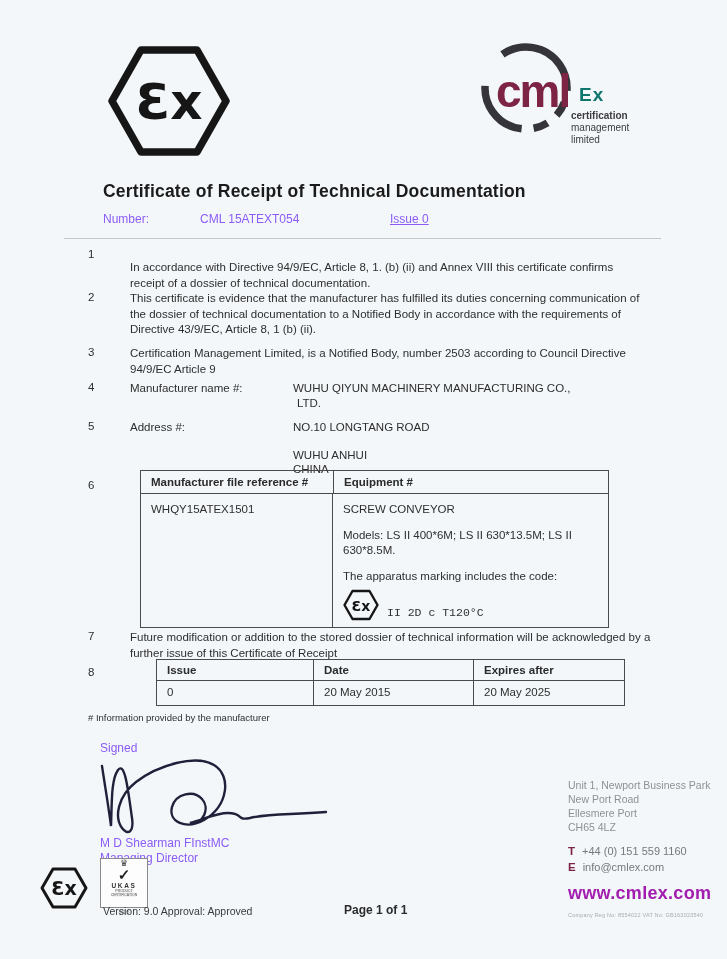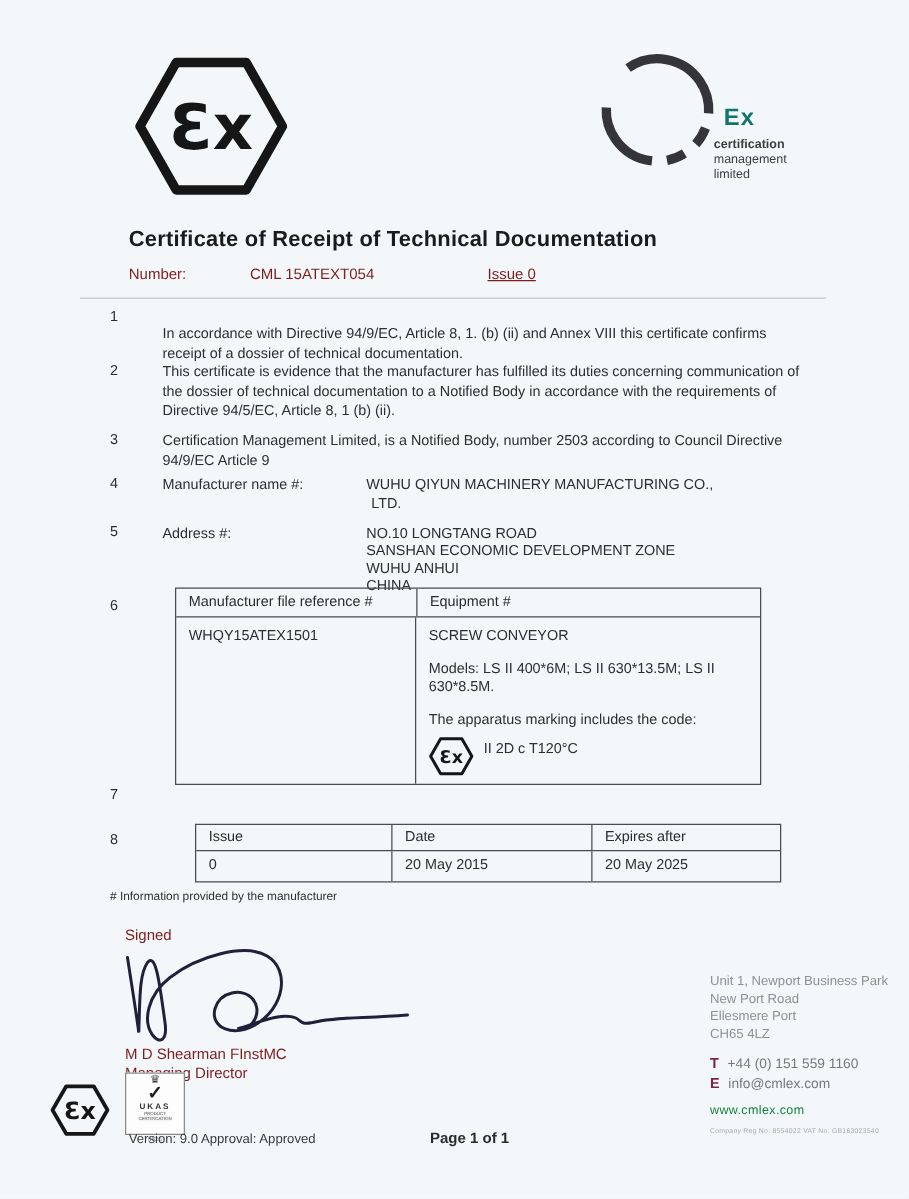--- a/index.html
+++ b/index.html
@@ -3,30 +3,30 @@
 <meta charset="utf-8">
 <style>
   html,body{margin:0;padding:0;}
   body{width:727px;height:959px;background:#e9edf0;}
   .page{position:relative;width:727px;height:959px;background:#f3f7fa;
         font-family:"Liberation Sans",sans-serif;color:#2b2b2b;overflow:hidden;}
   .abs{position:absolute;}
   .t{font-size:11.5px;line-height:15.5px;color:#2e2e2e;}
   .num{font-size:11.5px;color:#2e2e2e;}
   .title{font-size:17.5px;font-weight:bold;color:#1b1b1b;letter-spacing:.2px;}
-  .meta{font-size:12px;color:#7f1d1d;}
+  .meta{font-size:12px;color:#8b5cf6;}
   .rule{height:1px;background:#c2c8cd;}
   .tbl{border:1.4px solid #4b4b4b;background:transparent;}
-  .tbl .hd{font-weight:normal;font-size:11.5px;}
+  .tbl .hd{font-weight:bold;font-size:11.5px;}
   .cell{padding:5px 10px;box-sizing:border-box;}
   .maroon{color:#7d2344;}
   .contact-line{font-size:10.5px;line-height:14px;color:#8f9094;}
   .contact-row{font-size:11px;color:#77787c;}
   .contact-row b{color:#7d2344;font-size:11.5px;margin-right:7px;}
-  .site{font-size:10px;font-weight:normal;color:#15803d;letter-spacing:.3px;}
+  .site{font-size:18px;font-weight:bold;color:#a21caf;letter-spacing:.3px;}
   .tiny{font-size:5.5px;color:#a9abae;letter-spacing:.2px;}
   .cml-word{font-size:46px;font-weight:bold;color:#7d2344;letter-spacing:-2px;line-height:1;}
   .cml-ex{font-size:19px;font-weight:600;color:#0f766e;letter-spacing:1px;}
   .cml-tag{font-size:10px;line-height:12px;color:#3c3c40;}
   .hexa-txt{font-family:"DejaVu Sans",sans-serif;font-weight:bold;}
   .ukas-box{width:46px;height:48px;border:1px solid #8a8a8a;background:#fdfdfd;
             display:flex;flex-direction:column;align-items:center;justify-content:flex-start;}
   .ukas-crown{font-size:9px;line-height:9px;color:#3a3a3a;}
   .ukas-check{font-size:15px;line-height:13px;font-weight:bold;color:#1e1e1e;}
   .ukas-name{font-size:6.5px;font-weight:bold;letter-spacing:1.6px;color:#333;margin-top:1px;}
@@ -45,78 +45,79 @@
     <svg width="122" height="112" viewBox="0 0 122 112">
       <polygon points="4,56 33,5 89,5 118,56 89,107 33,107" fill="none" stroke="#161616" stroke-width="7.5" stroke-linejoin="round"></polygon>
       <text x="61" y="74" text-anchor="middle" class="hexa-txt" font-size="50" fill="#161616">Ɛx</text>
     </svg>
   </div>
 
   <div class="abs" style="left:478px;top:38px;width:180px;height:110px;">
     <svg class="abs" style="left:0;top:2px;" width="96" height="96" viewBox="0 0 96 96">
       <circle cx="48" cy="48" r="41" fill="none" stroke="#34343a" stroke-width="7.5" stroke-dasharray="92 12 15 12 15 12 62 38" transform="rotate(-125 48 48)"></circle>
     </svg>
+    <div class="abs cml-word" style="left:18px;top:30px;">cml</div>
     <div class="abs cml-ex" style="left:101px;top:46px;">Ex</div>
     <div class="abs cml-tag maroon" style="left:93px;top:72px;font-weight:bold;">certification</div>
     <div class="abs cml-tag" style="left:93px;top:84px;">management</div>
     <div class="abs cml-tag" style="left:93px;top:96px;">limited</div>
   </div>
 
   <div class="abs title" style="left:103px;top:181px;">Certificate of Receipt of Technical Documentation</div>
 
   <div class="abs meta" style="left:103px;top:212px;">Number:</div>
   <div class="abs meta" style="left:200px;top:212px;">CML 15ATEXT054</div>
   <div class="abs meta" style="left:390px;top:212px;text-decoration:underline;">Issue 0</div>
   <div class="abs rule" style="left:64px;top:238px;width:597px;"></div>
 
   <div class="abs num" style="left:88px;top:248px;">1</div>
   <div class="abs t" style="left:130px;top:260px;width:505px;">In accordance with Directive 94/9/EC, Article 8, 1. (b) (ii) and Annex VIII this certificate confirms receipt of a dossier of technical documentation.</div>
 
   <div class="abs num" style="left:88px;top:291px;">2</div>
-  <div class="abs t" style="left:130px;top:291px;width:520px;">This certificate is evidence that the manufacturer has fulfilled its duties concerning communication of the dossier of technical documentation to a Notified Body in accordance with the requirements of Directive 94/5/EC, Article 8, 1 (b) (ii).</div>
+  <div class="abs t" style="left:130px;top:291px;width:520px;">This certificate is evidence that the manufacturer has fulfilled its duties concerning communication of the dossier of technical documentation to a Notified Body in accordance with the requirements of Directive 43/9/EC, Article 8, 1 (b) (ii).</div>
 
   <div class="abs num" style="left:88px;top:346px;">3</div>
   <div class="abs t" style="left:130px;top:346px;width:505px;">Certification Management Limited, is a Notified Body, number 2503 according to Council Directive 94/9/EC Article 9</div>
 
   <div class="abs num" style="left:88px;top:381px;">4</div>
   <div class="abs t" style="left:130px;top:381px;text-align:right;">Manufacturer name #:</div>
   <div class="abs t" style="left:293px;top:381px;">WUHU QIYUN MACHINERY MANUFACTURING CO.,</div>
   <div class="abs t" style="left:297px;top:396px;">LTD.</div>
 
   <div class="abs num" style="left:88px;top:420px;">5</div>
   <div class="abs t" style="left:130px;top:420px;">Address #:</div>
   <div class="abs t" style="left:293px;top:420px;">NO.10 LONGTANG ROAD</div>
-  <div class="abs t" style="left:293px;top:434px;">SANSHAN ECONOMIC DEVELOPMENT ZONE</div>
   <div class="abs t" style="left:293px;top:448px;">WUHU ANHUI</div>
   <div class="abs t" style="left:293px;top:462px;">CHINA</div>
 
   <div class="abs num" style="left:88px;top:479px;">6</div>
   <div class="abs tbl" style="left:140px;top:470px;width:467px;">
     <div style="display:flex;border-bottom:1.4px solid #4b4b4b;">
       <div class="cell hd" style="width:193px;border-right:1.4px solid #4b4b4b;">Manufacturer file reference #</div>
       <div class="cell hd" style="flex:1;">Equipment #</div>
     </div>
     <div style="display:flex;min-height:125px;">
       <div class="cell t" style="width:193px;border-right:1.4px solid #4b4b4b;padding-top:8px;">WHQY15ATEX1501</div>
       <div style="flex:1;padding:8px 10px 6px 10px;box-sizing:border-box;">
         <div class="t">SCREW CONVEYOR</div>
         <div class="t" style="margin-top:10px;width:255px;">Models: LS II 400*6M; LS II 630*13.5M; LS II 630*8.5M.</div>
         <div class="t" style="margin-top:10px;">The apparatus marking includes the code:</div>
         <div style="display:flex;align-items:flex-end;margin-top:5px;">
           <svg width="36" height="32" viewBox="0 0 36 32">
             <polygon points="1.5,16 9.5,2 26.5,2 34.5,16 26.5,30 9.5,30" fill="none" stroke="#161616" stroke-width="2.4" stroke-linejoin="round"></polygon>
             <text x="18" y="21.5" text-anchor="middle" class="hexa-txt" font-size="14" fill="#161616">Ɛx</text>
           </svg>
-          <span class="t" style="margin-left:8px;margin-bottom:14px;">II 2D c T120°C</span>
+          <span class="t" style="margin-left:8px;margin-bottom:1px;font-family:Liberation Mono, monospace;">II 2D c T120°C</span>
         </div>
       </div>
     </div>
   </div>
 
   <div class="abs num" style="left:88px;top:630px;">7</div>
+  <div class="abs t" style="left:130px;top:630px;width:525px;">Future modification or addition to the stored dossier of technical information will be acknowledged by a further issue of this Certificate of Receipt</div>
 
   <div class="abs num" style="left:88px;top:666px;">8</div>
   <div class="abs tbl" style="left:140px;top:659px;width:467px;margin-left:16px;">
     <div style="display:flex;border-bottom:1.4px solid #4b4b4b;">
       <div class="cell hd" style="width:157px;border-right:1.4px solid #4b4b4b;padding:4px 10px;">Issue</div>
       <div class="cell hd" style="width:160px;border-right:1.4px solid #4b4b4b;padding:4px 10px;">Date</div>
       <div class="cell hd" style="flex:1;padding:4px 10px;">Expires after</div>
     </div>
     <div style="display:flex;">
       <div class="cell t" style="width:157px;border-right:1.4px solid #4b4b4b;padding:4px 10px;">0</div>

